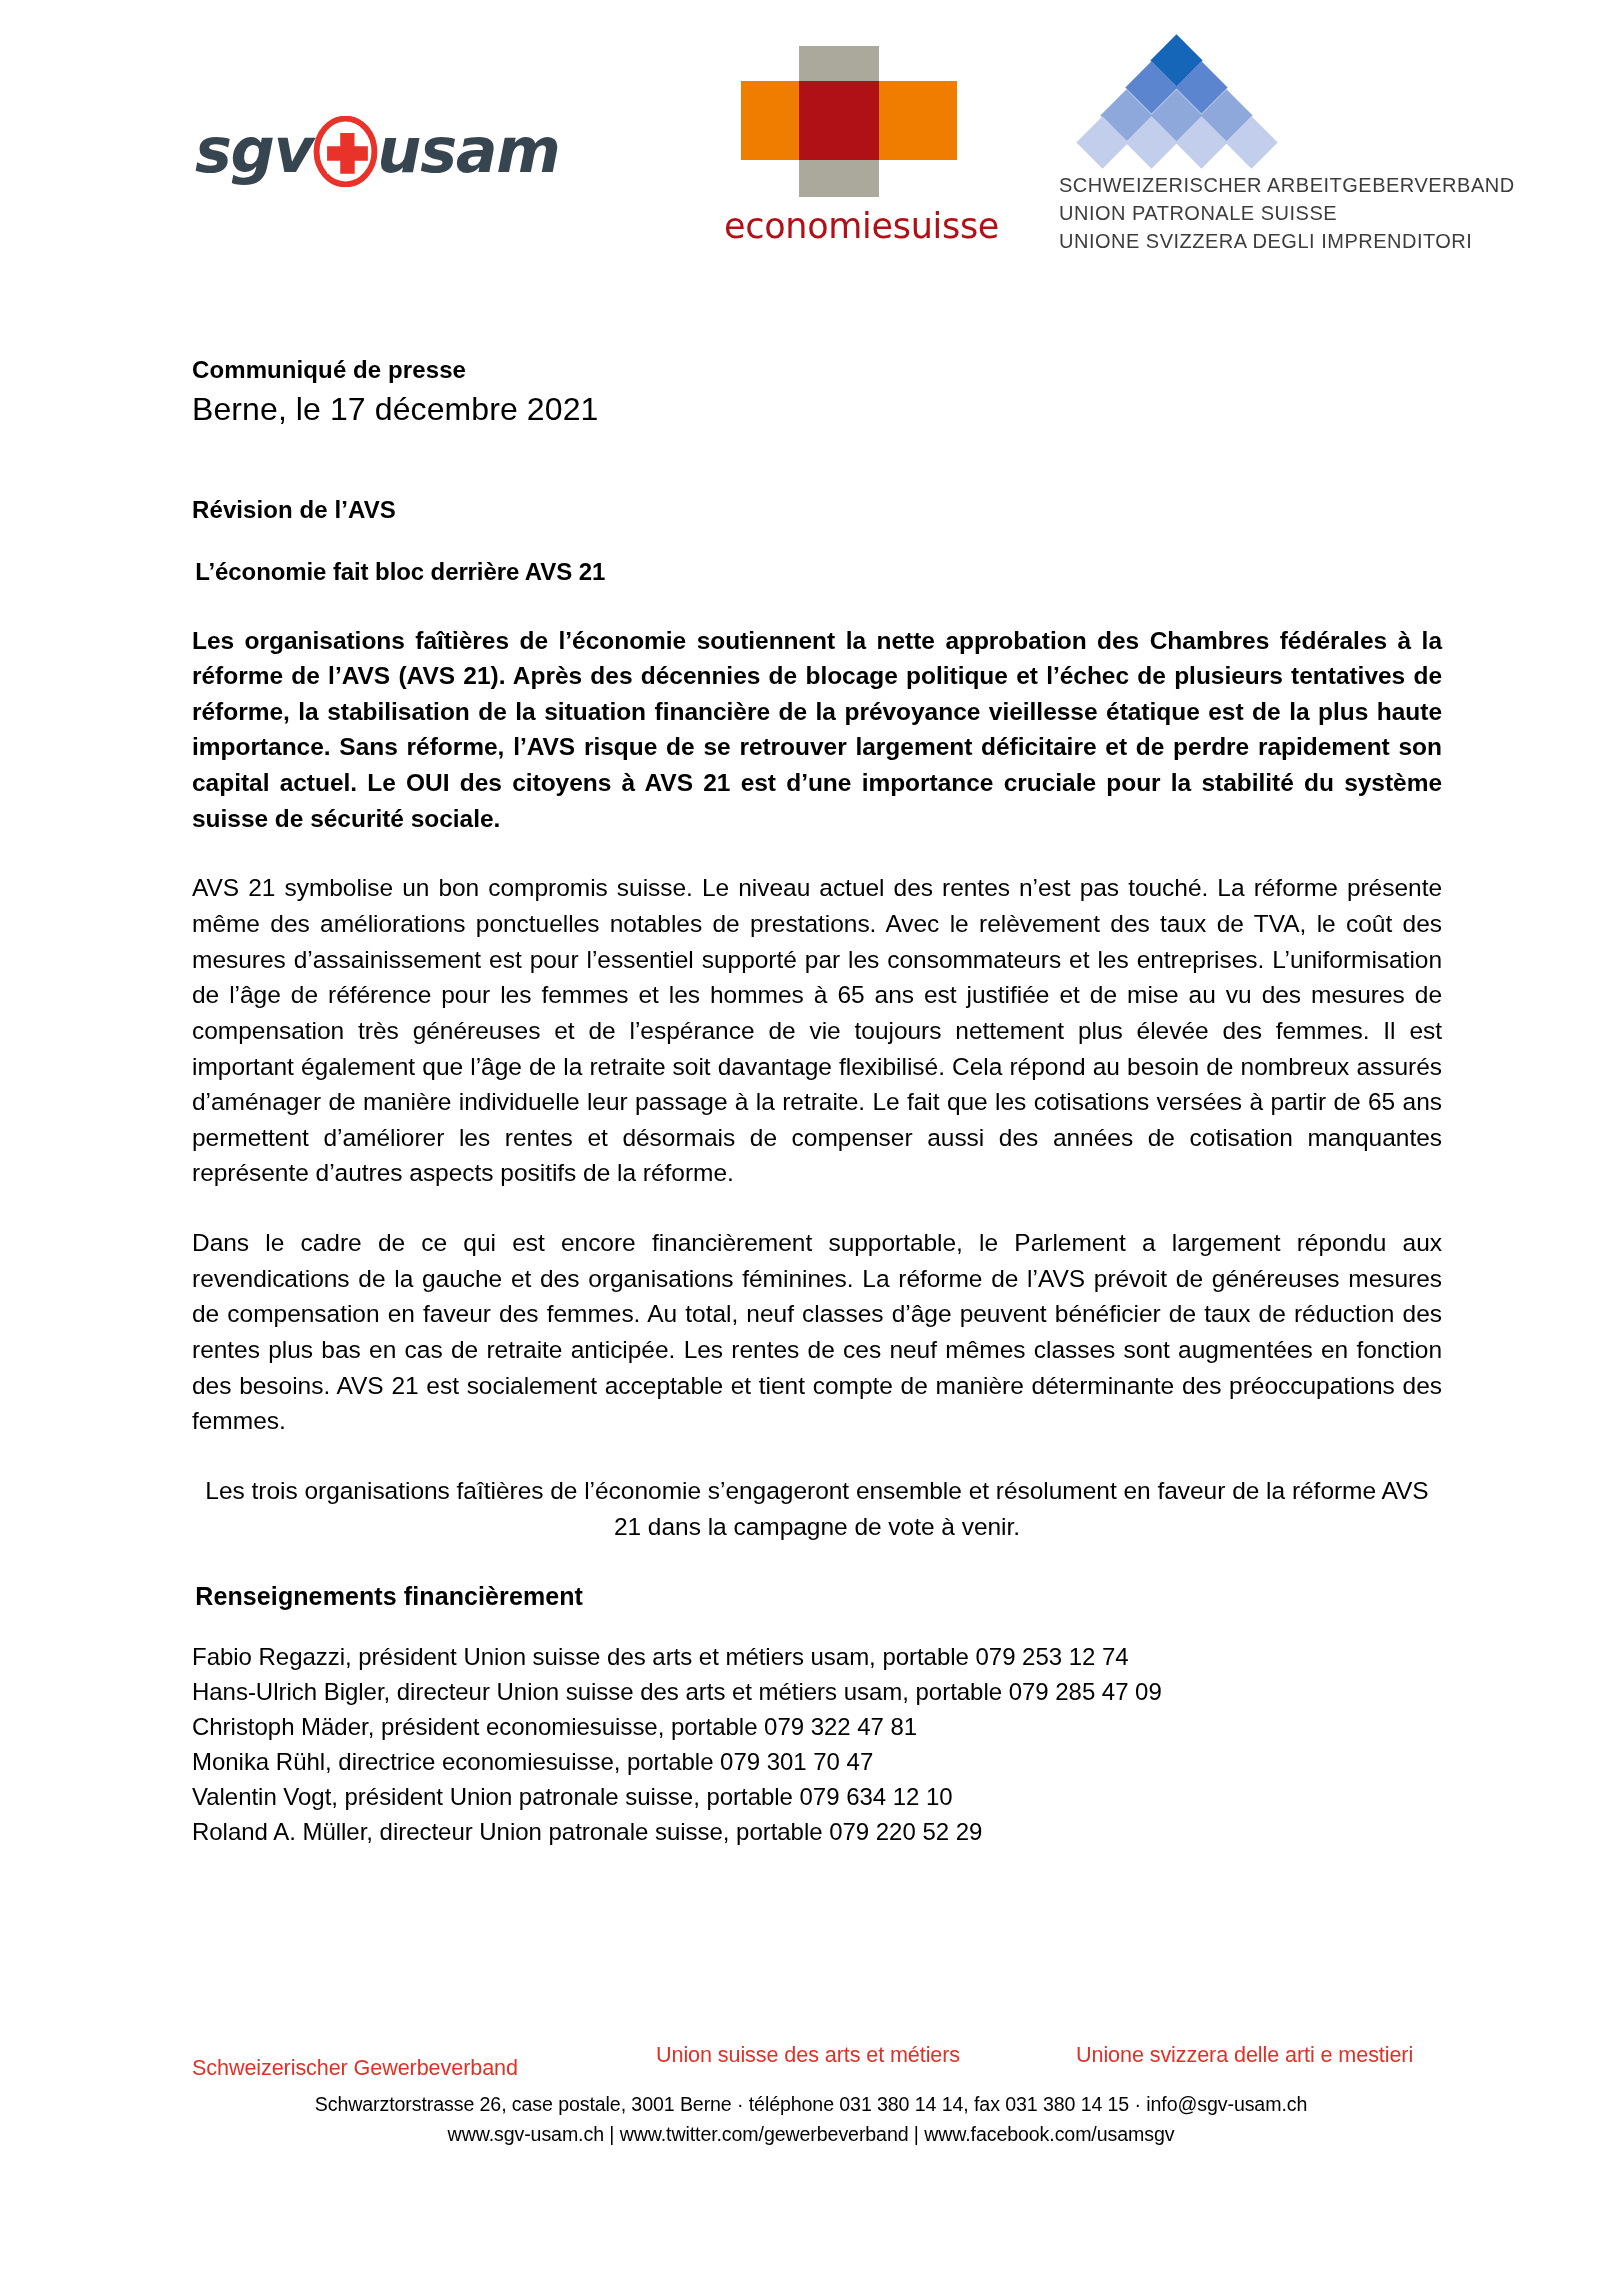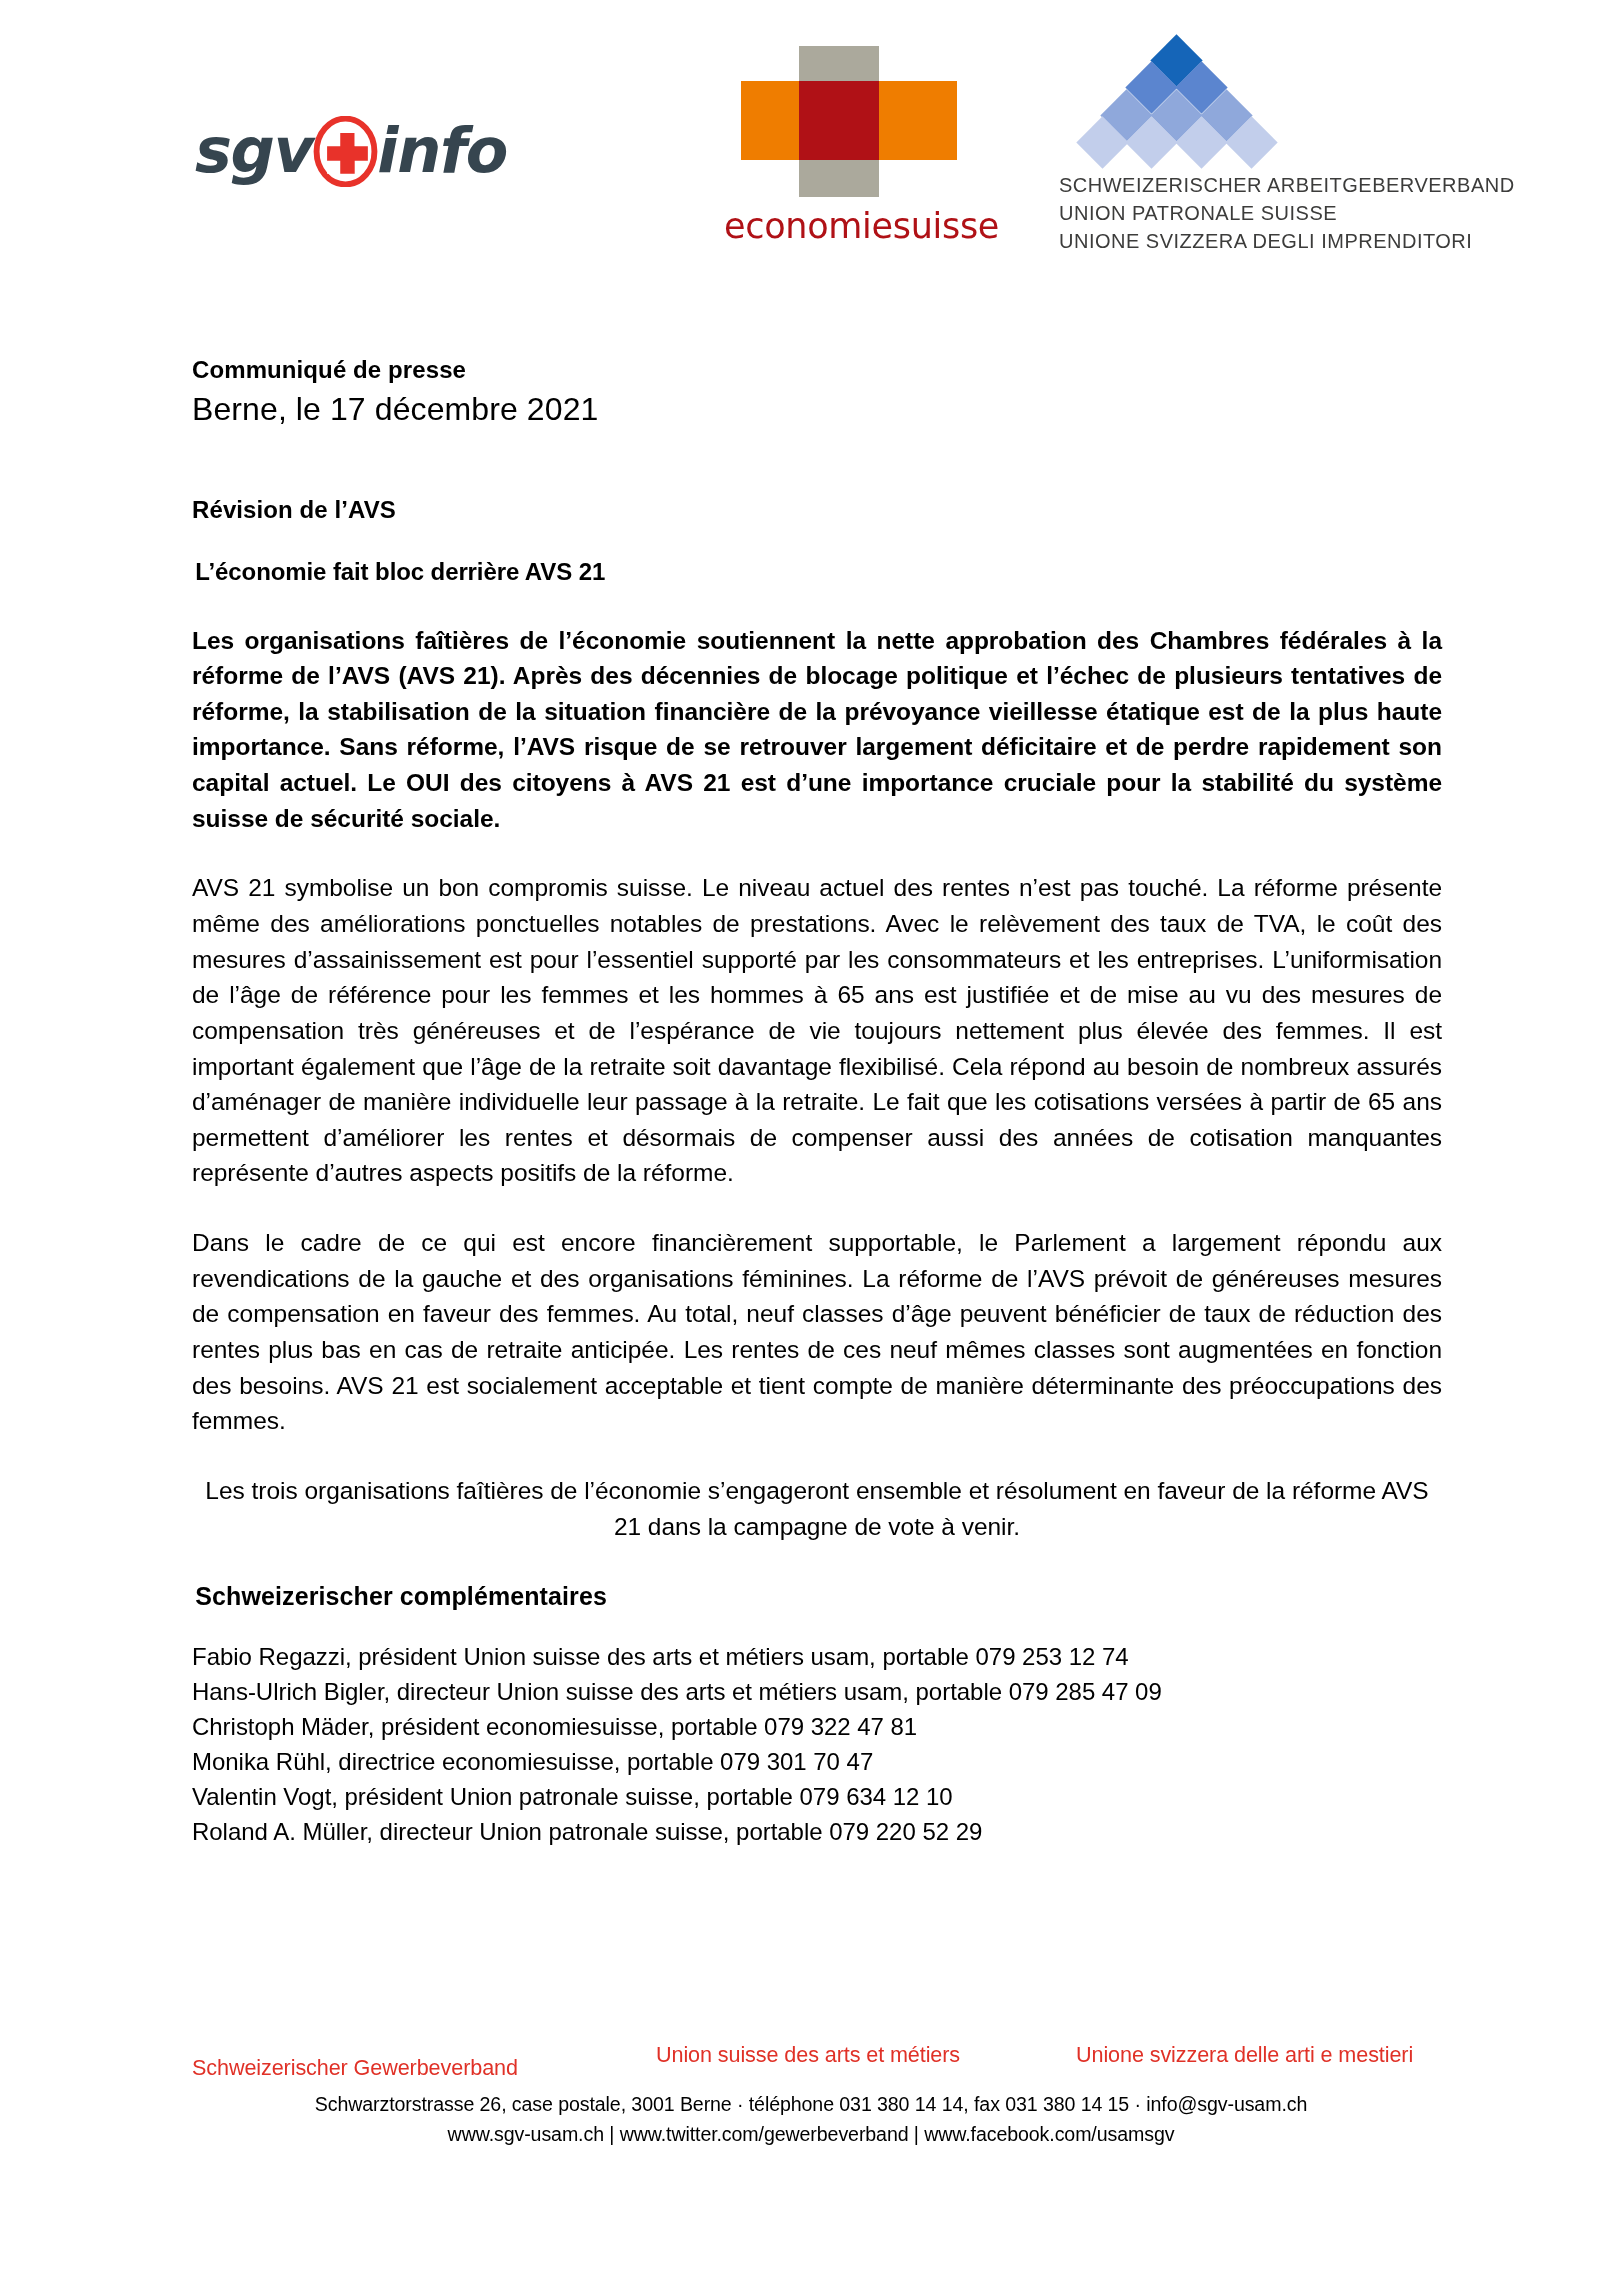--- a/index.html
+++ b/index.html
@@ -237,21 +237,21 @@
       <span class="sgv-word">sgv</span>
       <span class="sgv-mark">
         <svg viewBox="0 0 108 108" xmlns="http://www.w3.org/2000/svg">
           <ellipse cx="54" cy="54" rx="44" ry="50" fill="none" stroke="#E8322A" stroke-width="9"></ellipse>
           <path d="M46 26 h22 v20 h20 v22 h-20 v20 h-22 v-20 h-20 v-22 h20 z" fill="#E8322A"></path>
           <path d="M46 26 h22 v20 h-22 z M26 46 h20 v22 h-20 z" fill="#ffffff" opacity="0"></path>
           <path d="M68 26 l14 0 -14 20 z" fill="#ffffff"></path>
           <path d="M26 88 l0 -14 20 14 z" fill="#ffffff"></path>
         </svg>
       </span>
-      <span class="sgv-word">info</span>
+      <span class="sgv-word">usam</span>
     </div>
 
     <div class="logo-es">
       <div class="es-mark">
         <div class="es-vert"></div>
         <div class="es-horiz"></div>
         <div class="es-center"></div>
       </div>
       <div class="es-word">economiesuisse</div>
     </div>
@@ -287,21 +287,21 @@
     <h1 class="headline">L’économie fait bloc derrière AVS 21</h1>
 
     <p class="lead">Les organisations faîtières de l’économie soutiennent la nette approbation des Chambres fédérales à la réforme de l’AVS (AVS 21). Après des décennies de blocage politique et l’échec de plusieurs tentatives de réforme, la stabilisation de la situation financière de la prévoyance vieillesse étatique est de la plus haute importance. Sans réforme, l’AVS risque de se retrouver largement déficitaire et de perdre rapidement son capital actuel. Le OUI des citoyens à AVS 21 est d’une importance cruciale pour la stabilité du système suisse de sécurité sociale.</p>
 
     <p class="para">AVS 21 symbolise un bon compromis suisse. Le niveau actuel des rentes n’est pas touché. La réforme présente même des améliorations ponctuelles notables de prestations. Avec le relèvement des taux de TVA, le coût des mesures d’assainissement est pour l’essentiel supporté par les consommateurs et les entreprises. L’uniformisation de l’âge de référence pour les femmes et les hommes à 65 ans est justifiée et de mise au vu des mesures de compensation très généreuses et de l’espérance de vie toujours nettement plus élevée des femmes. Il est important également que l’âge de la retraite soit davantage flexibilisé. Cela répond au besoin de nombreux assurés d’aménager de manière individuelle leur passage à la retraite. Le fait que les cotisations versées à partir de 65 ans permettent d’améliorer les rentes et désormais de compenser aussi des années de cotisation manquantes représente d’autres aspects positifs de la réforme.</p>
 
     <p class="para">Dans le cadre de ce qui est encore financièrement supportable, le Parlement a largement répondu aux revendications de la gauche et des organisations féminines. La réforme de l’AVS prévoit de généreuses mesures de compensation en faveur des femmes. Au total, neuf classes d’âge peuvent bénéficier de taux de réduction des rentes plus bas en cas de retraite anticipée. Les rentes de ces neuf mêmes classes sont augmentées en fonction des besoins. AVS 21 est socialement acceptable et tient compte de manière déterminante des préoccupations des femmes.</p>
 
     <p class="para last">Les trois organisations faîtières de l’économie s’engageront ensemble et résolument en faveur de la réforme AVS 21 dans la campagne de vote à venir.</p>
 
-    <div class="contacts-title">Schweizerischer complémentaires</div>
+    <div class="contacts-title">Renseignements financièrement</div>
 
     <div class="contacts">
       <div class="contact-line">Fabio Regazzi, président Union suisse des arts et métiers usam, portable 079 253 12 74</div>
       <div class="contact-line">Hans-Ulrich Bigler, directeur Union suisse des arts et métiers usam, portable 079 285 47 09</div>
       <div class="contact-line">Christoph Mäder, président economiesuisse, portable 079 322 47 81</div>
       <div class="contact-line">Monika Rühl, directrice economiesuisse, portable 079 301 70 47</div>
       <div class="contact-line">Valentin Vogt, président Union patronale suisse, portable 079 634 12 10</div>
       <div class="contact-line">Roland A. Müller, directeur Union patronale suisse, portable 079 220 52 29</div>
     </div>
   </div>

